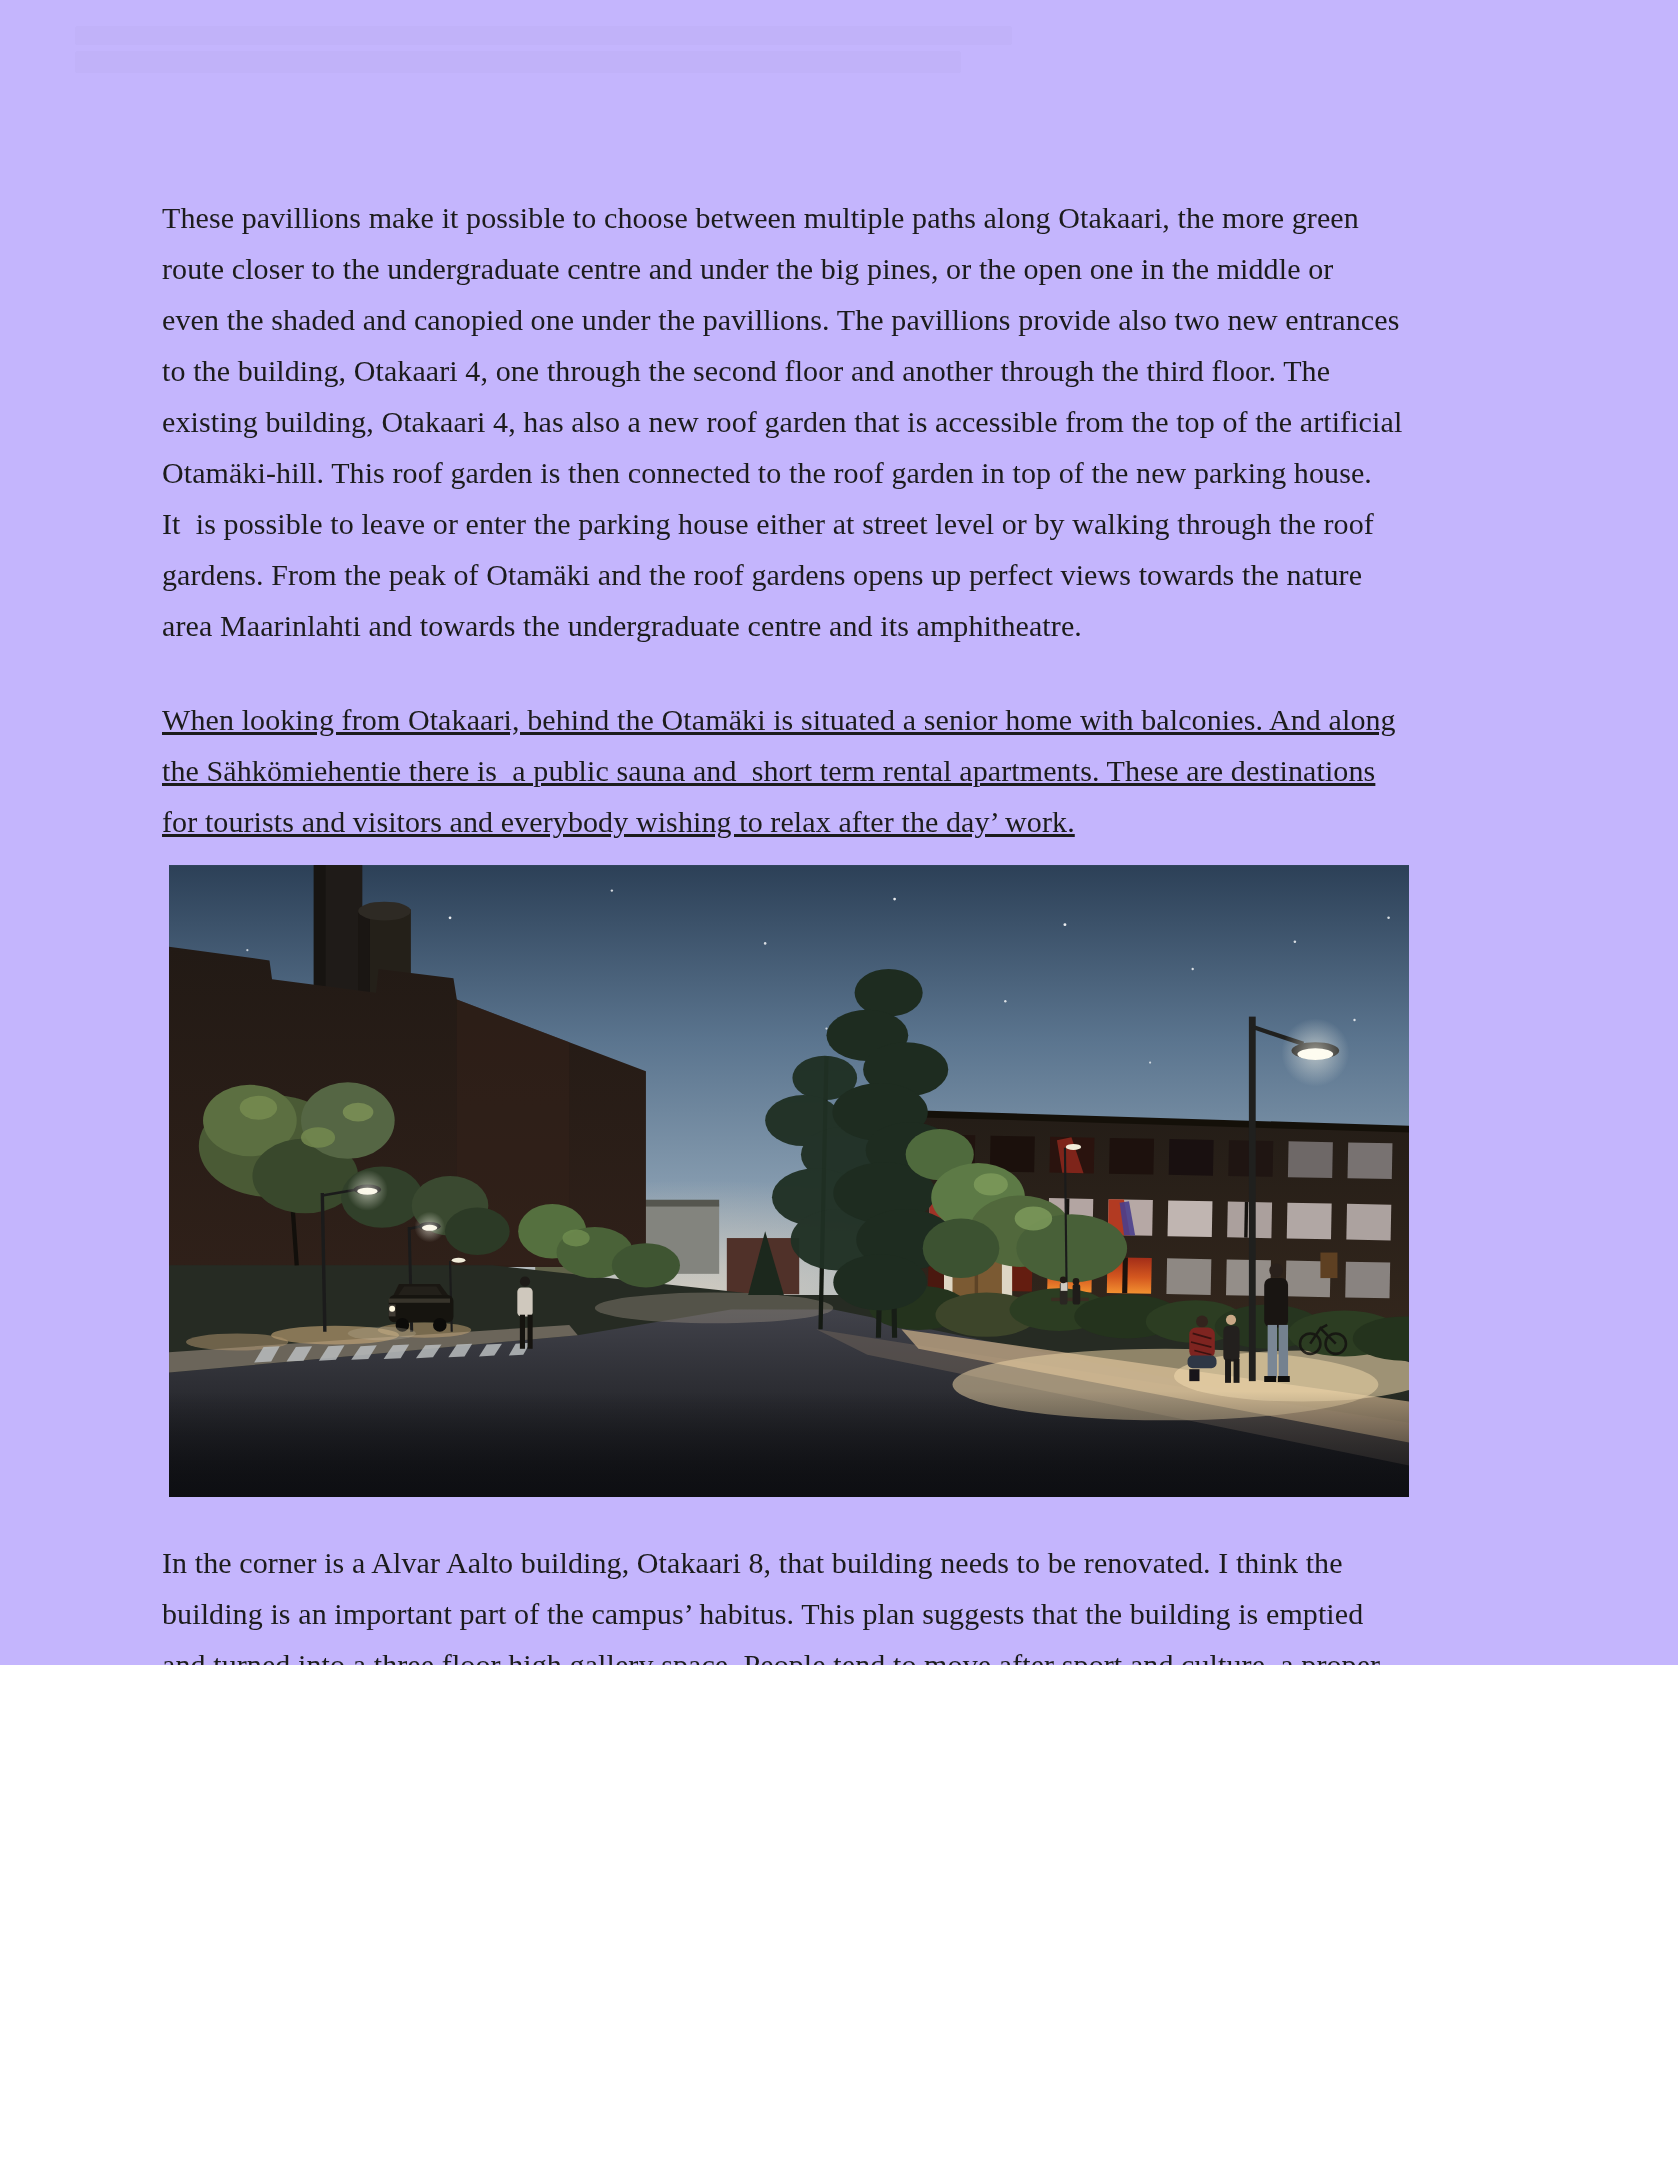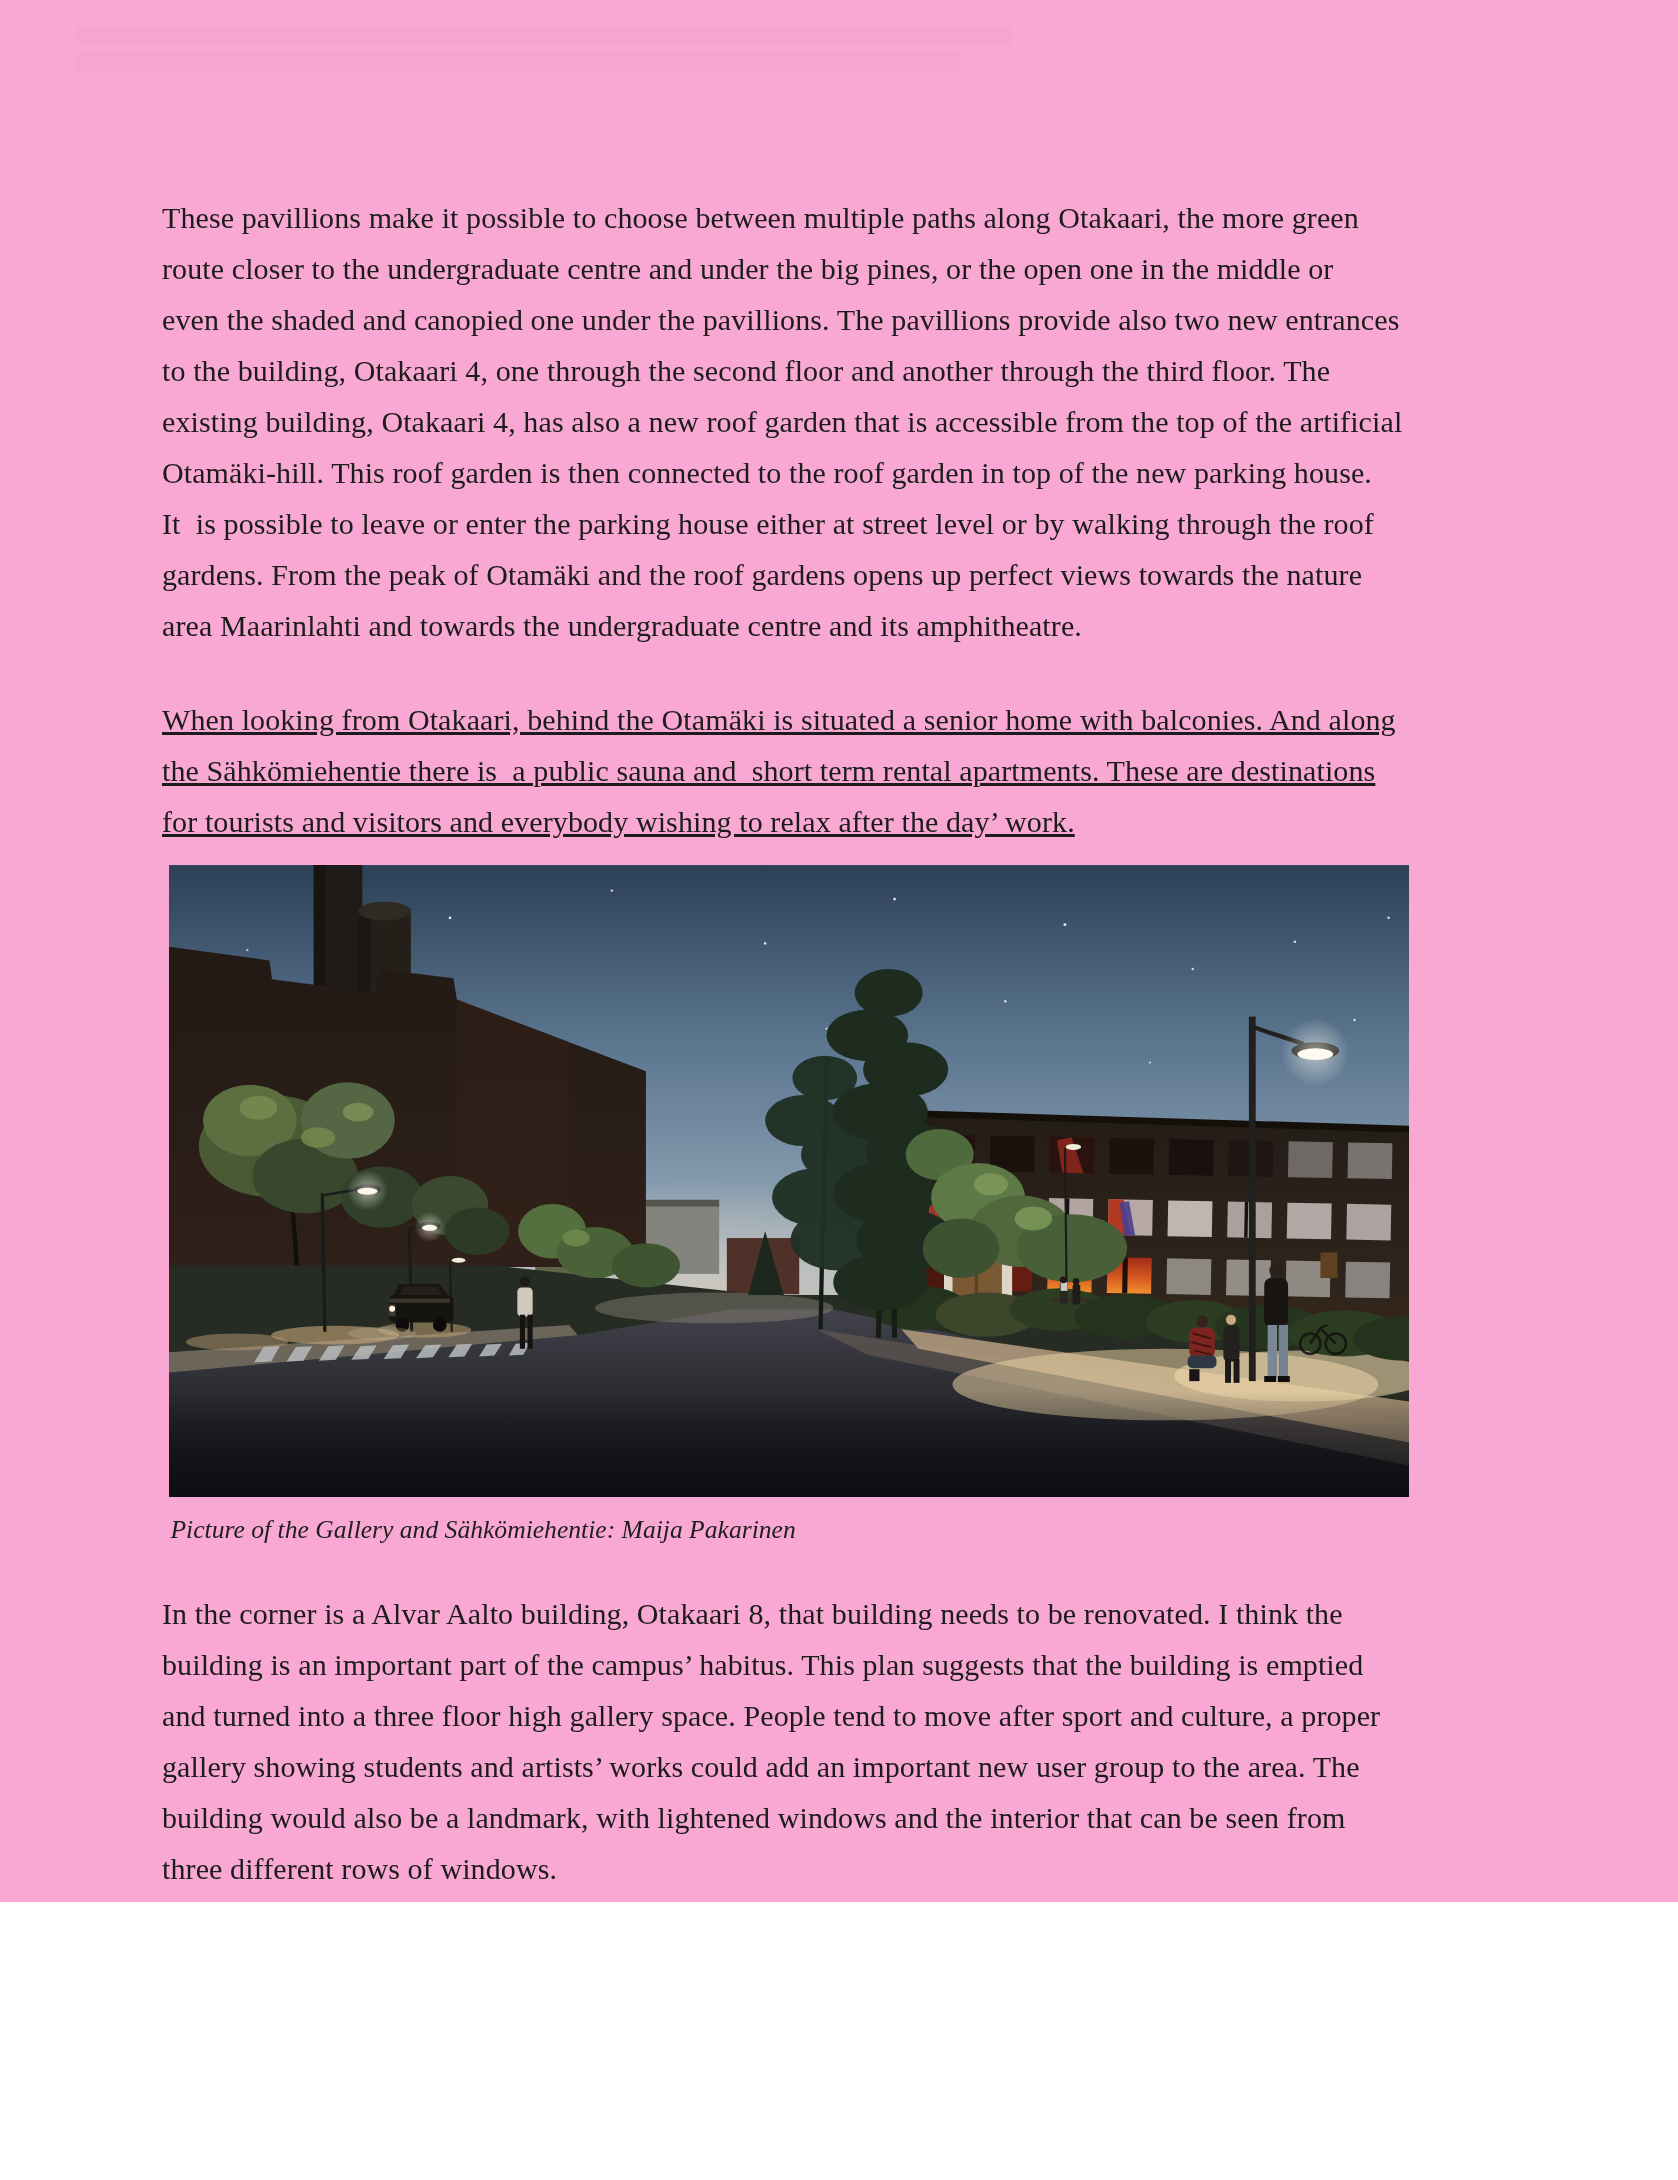--- a/index.html
+++ b/index.html
@@ -1,20 +1,20 @@
 <!DOCTYPE html>
 <html style="font-size:13.6px"><head>
 <meta charset="utf-8">
 <style>
   html,body{margin:0;padding:0;background:#ffffff;}
   .page{
     position:relative;
     width:1678px;
-    height:1902px;
-    background:#f9a8d4;
+    height:1665px;
+    background:#c4b5fd;
     overflow:hidden;
     font-family:"Liberation Serif","DejaVu Serif",serif;
   }
   
   .ghost-heading{position:absolute;left:75px;top:25.6px;width:963px;height:49px;}
   .ghost-heading .bar{
     background:rgba(70,70,70,0.02);
     border-radius:2.6px;
     margin-bottom:6.8px;
   }
@@ -376,21 +376,20 @@
 
         <g stroke="#141210" stroke-width="3" fill="none" opacity="0.85">
           <circle cx="1340" cy="562" r="12"></circle>
           <circle cx="1370" cy="562" r="12"></circle>
           <path d="M1340,562 L1352,544 L1370,562 M1352,544 L1360,540"></path>
         </g>
         <rect x="1352" y="455" width="20" height="30" fill="#5e4022"></rect>
 
         <rect x="0" y="618" width="1456" height="124" fill="url(#fadeB)"></rect>
       </svg>
-      <figcaption class="caption">Picture of the Gallery and Sähkömiehentie: Maija Pakarinen</figcaption>
     </figure>
 
     <p class="body-text p3">In the corner is a Alvar Aalto building, Otakaari 8, that building needs to be renovated. I think the
 building is an important part of the campus’ habitus. This plan suggests that the building is emptied
 and turned into a three floor high gallery space. People tend to move after sport and culture, a proper
 gallery showing students and artists’ works could add an important new user group to the area. The
 building would also be a landmark, with lightened windows and the interior that can be seen from
 three different rows of windows.
 This concept makes new connections between user groups and brings the city to the campus.</p>
 

